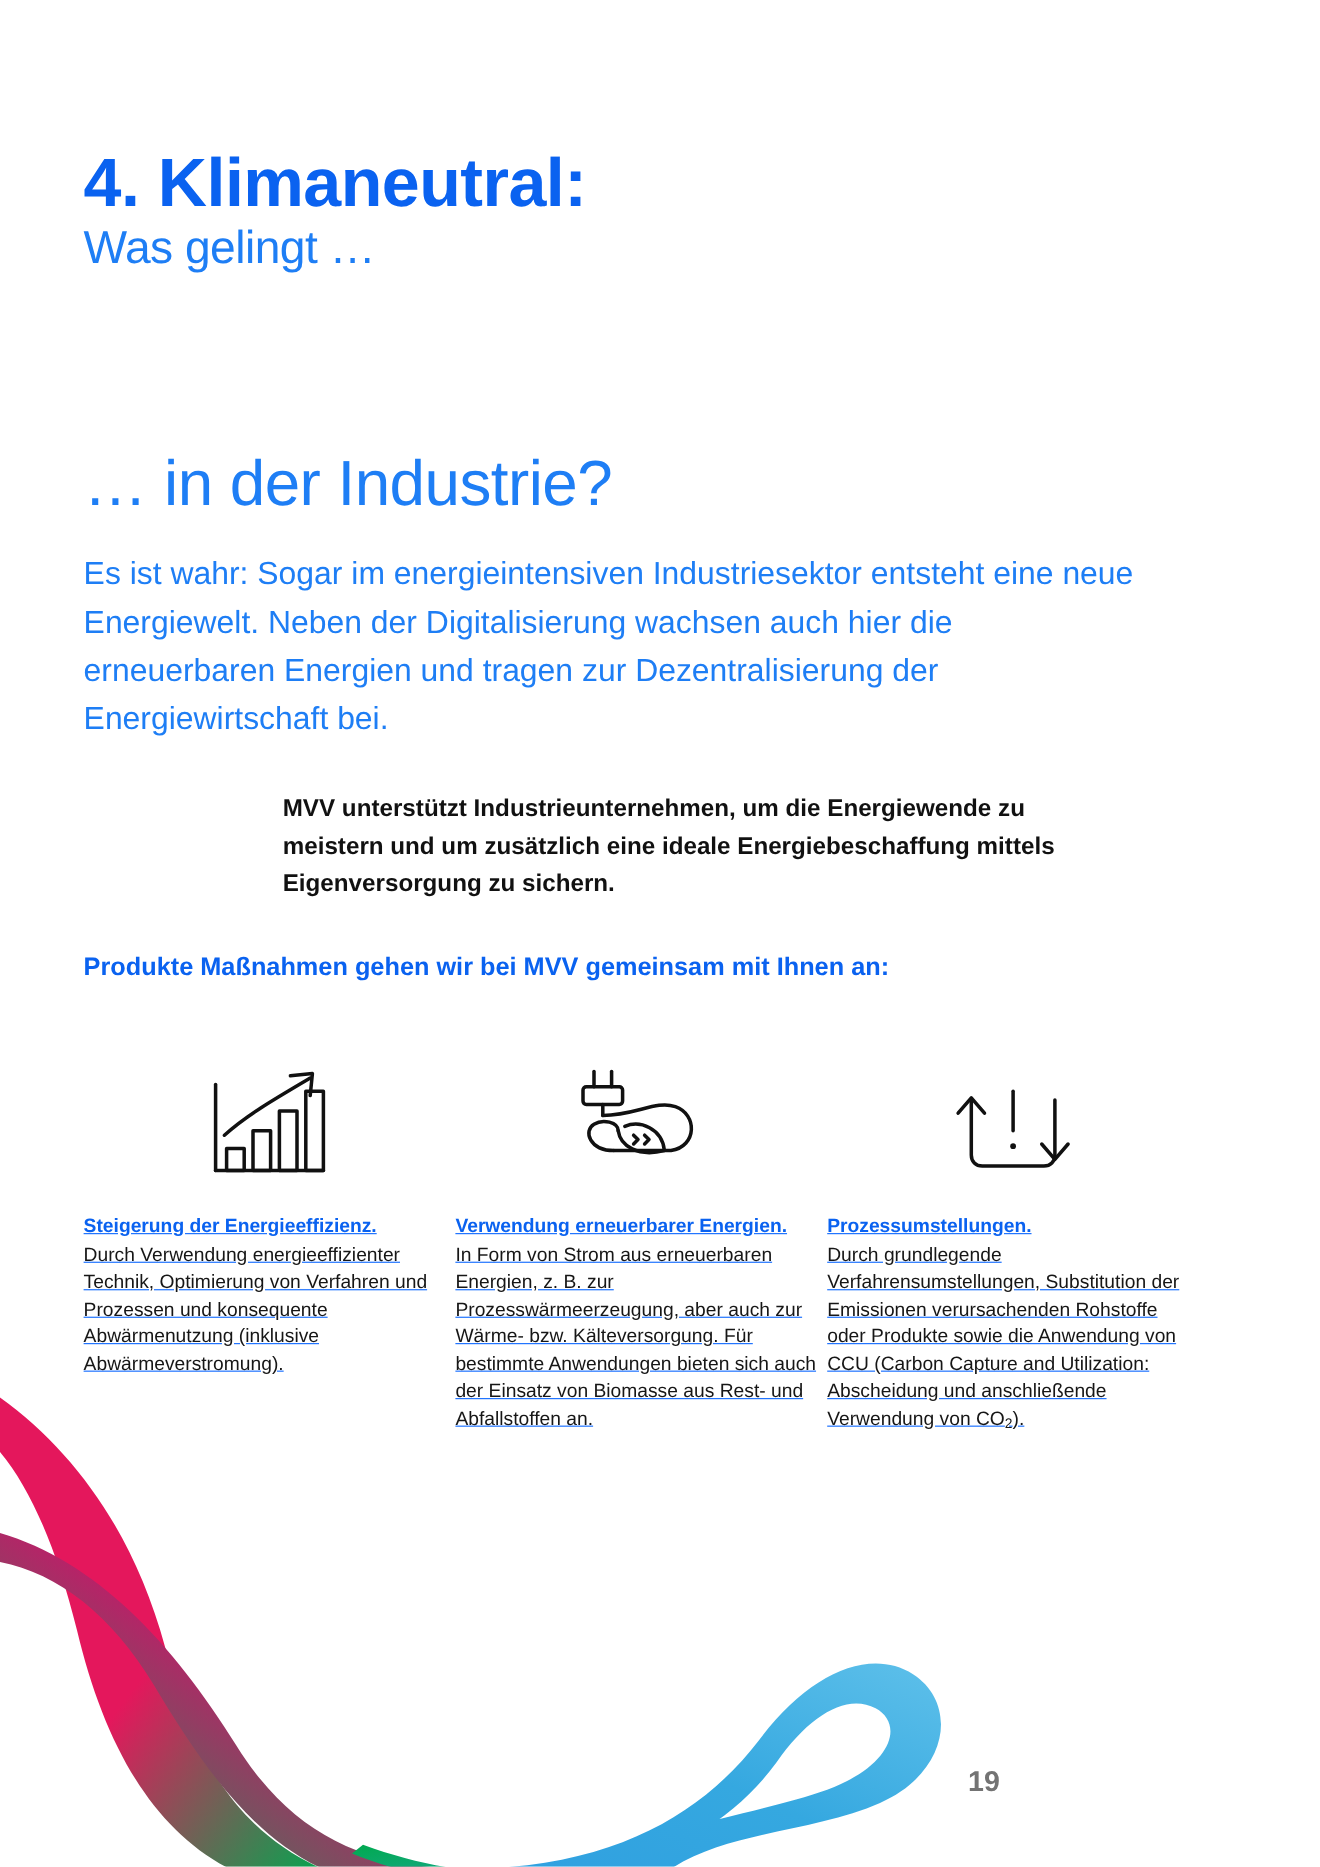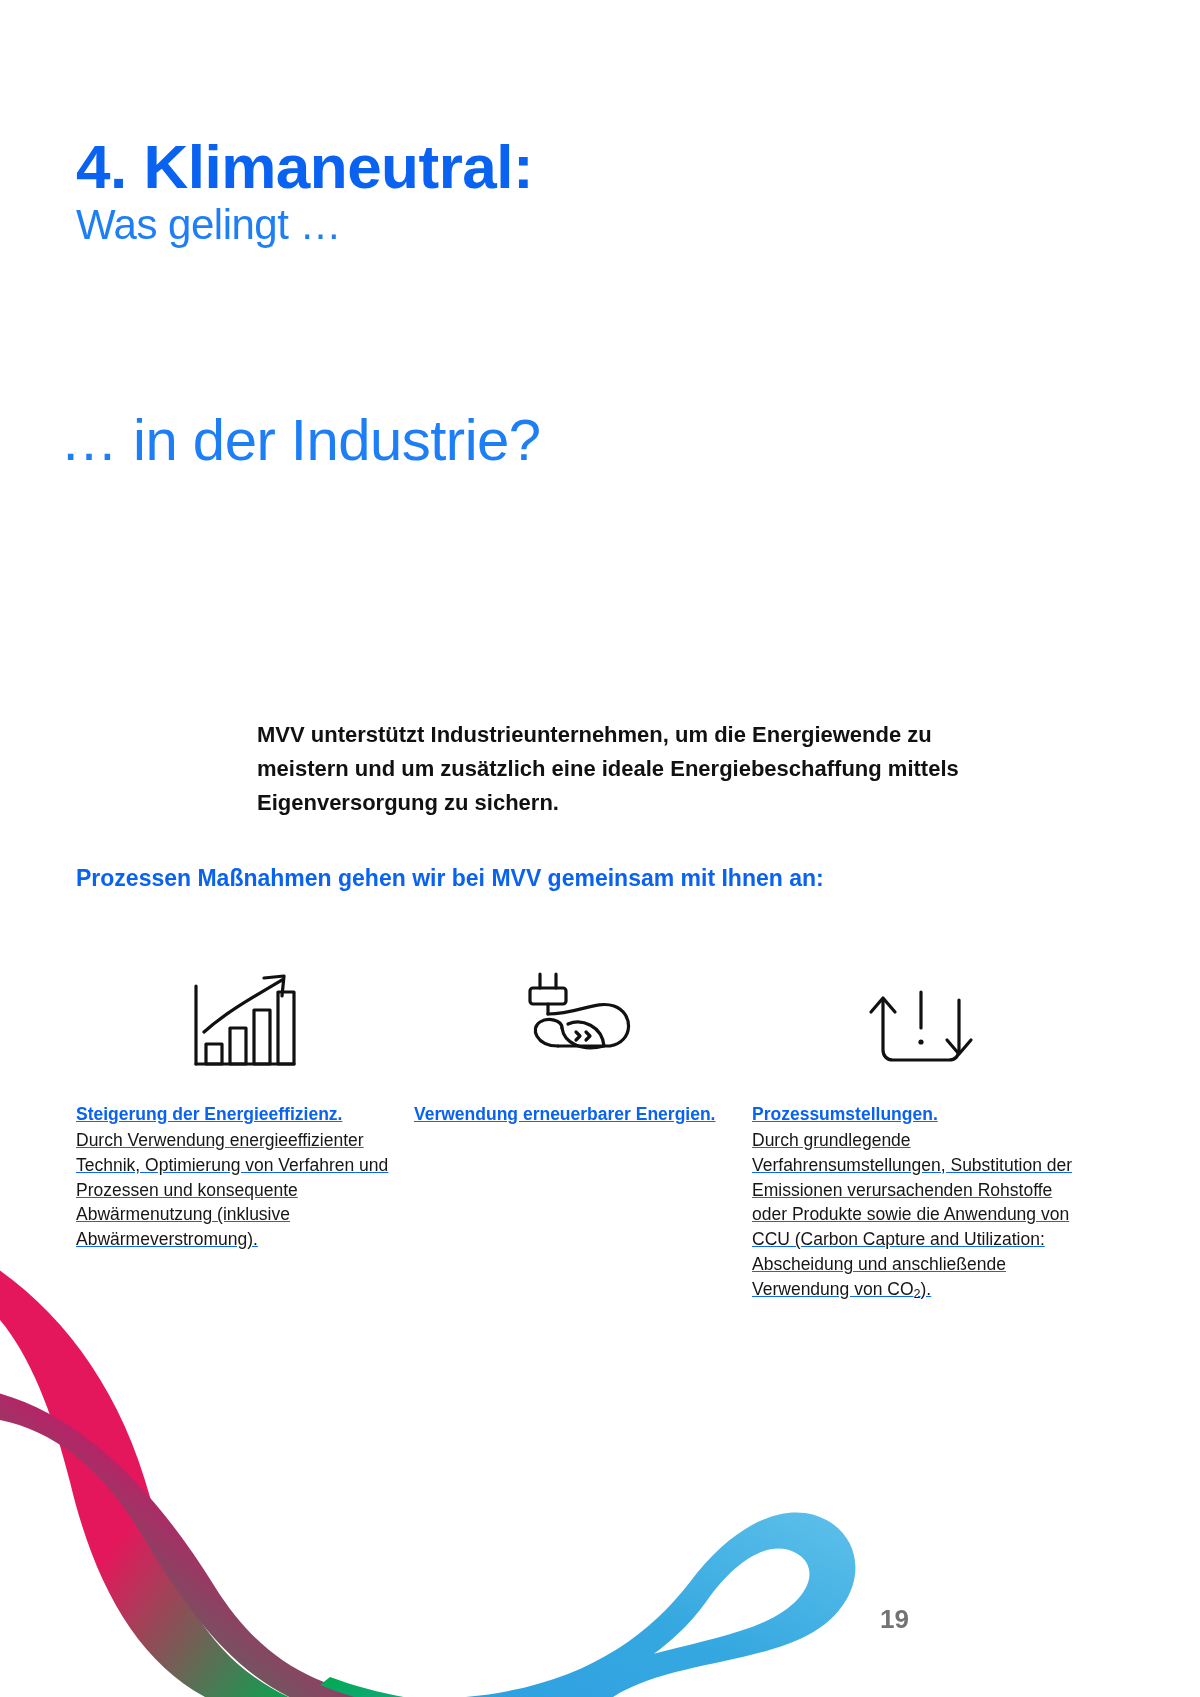--- a/index.html
+++ b/index.html
@@ -41,21 +41,21 @@
     font-size: 42px;
     line-height: 1.12;
     font-weight: normal;
     color: #1e7ef5;
     letter-spacing: -0.5px;
     margin: 0;
   }
 
   .section-title {
     position: absolute;
-    left: 60px;
+    left: 76px;
     top: 408px;
     font-size: 58px;
     line-height: 1.1;
     font-weight: normal;
     color: #1e7ef5;
     letter-spacing: -0.5px;
     margin: 0;
   }
 
   .intro {
@@ -159,24 +159,25 @@
 
 <div class="page">
 
   <div class="headline-block">
     <div class="h-main">4. Klimaneutral:</div>
     <div class="h-sub">Was gelingt …</div>
   </div>
 
   <div class="section-title">… in der Industrie?</div>
 
+  <div class="intro">Es ist wahr: Sogar im energieintensiven Industriesektor entsteht eine neue Energiewelt. Neben der Digitalisierung wachsen auch hier die erneuerbaren Energien und tragen zur Dezentralisierung der Energiewirtschaft bei.</div>
 
   <div class="callout">MVV unterstützt Industrieunternehmen, um die Energiewende zu meistern und um zusätzlich eine ideale Energiebeschaffung mittels Eigenversorgung zu sichern.</div>
 
-  <div class="measures-heading">Prozessen Maßnahmen gehen wir bei MVV gemeinsam mit Ihnen an:</div>
+  <div class="measures-heading">Produkte Maßnahmen gehen wir bei MVV gemeinsam mit Ihnen an:</div>
 
   <div class="columns">
 
     <div class="col">
       <div class="col-icon">
         <svg width="110" height="108" viewBox="0 0 110 108" fill="none" stroke="#111111" stroke-width="3.2" stroke-linecap="round" stroke-linejoin="round">
           <polyline points="6,98 104,98"></polyline>
           <polyline points="6,98 6,20"></polyline>
           <rect x="16" y="78" width="16" height="20"></rect>
           <rect x="40" y="62" width="16" height="36"></rect>
@@ -201,20 +202,21 @@
           <path d="M30 38 L30 48"></path>
           <path d="M30 48 C 60 48, 78 34, 96 40 C 116 47, 116 76, 92 80 L 40 80"></path>
           <path d="M40 80 C 18 80, 12 62, 22 56 C 30 51, 44 54, 44 62"></path>
           <path d="M44 62 C 46 76, 62 86, 86 80 C 84 60, 64 52, 50 58"></path>
           <polyline points="58,66 62,70 58,74"></polyline>
           <polyline points="68,66 72,70 68,74"></polyline>
         </svg>
       </div>
       <div class="col-text">
         <span class="col-title">Verwendung erneuerbarer Energien.</span>
+        <span class="col-body">In Form von Strom aus erneuerbaren Energien, z. B. zur Prozesswärmeerzeugung, aber auch zur Wärme- bzw. Kälteversorgung. Für bestimmte Anwendungen bieten sich auch der Einsatz von Biomasse aus Rest- und Abfallstoffen an.</span>
       </div>
     </div>
 
     <div class="col">
       <div class="col-icon">
         <svg width="120" height="108" viewBox="0 0 120 108" fill="none" stroke="#111111" stroke-width="3.2" stroke-linecap="round" stroke-linejoin="round">
           <path d="M22 34 L22 84 C22 90, 26 94, 32 94 L88 94 C94 94, 98 90, 98 84 L98 34"></path>
           <polyline points="10,46 22,32 34,46"></polyline>
           <polyline points="86,74 98,88 110,74"></polyline>
           <line x1="60" y1="26" x2="60" y2="62"></line>

